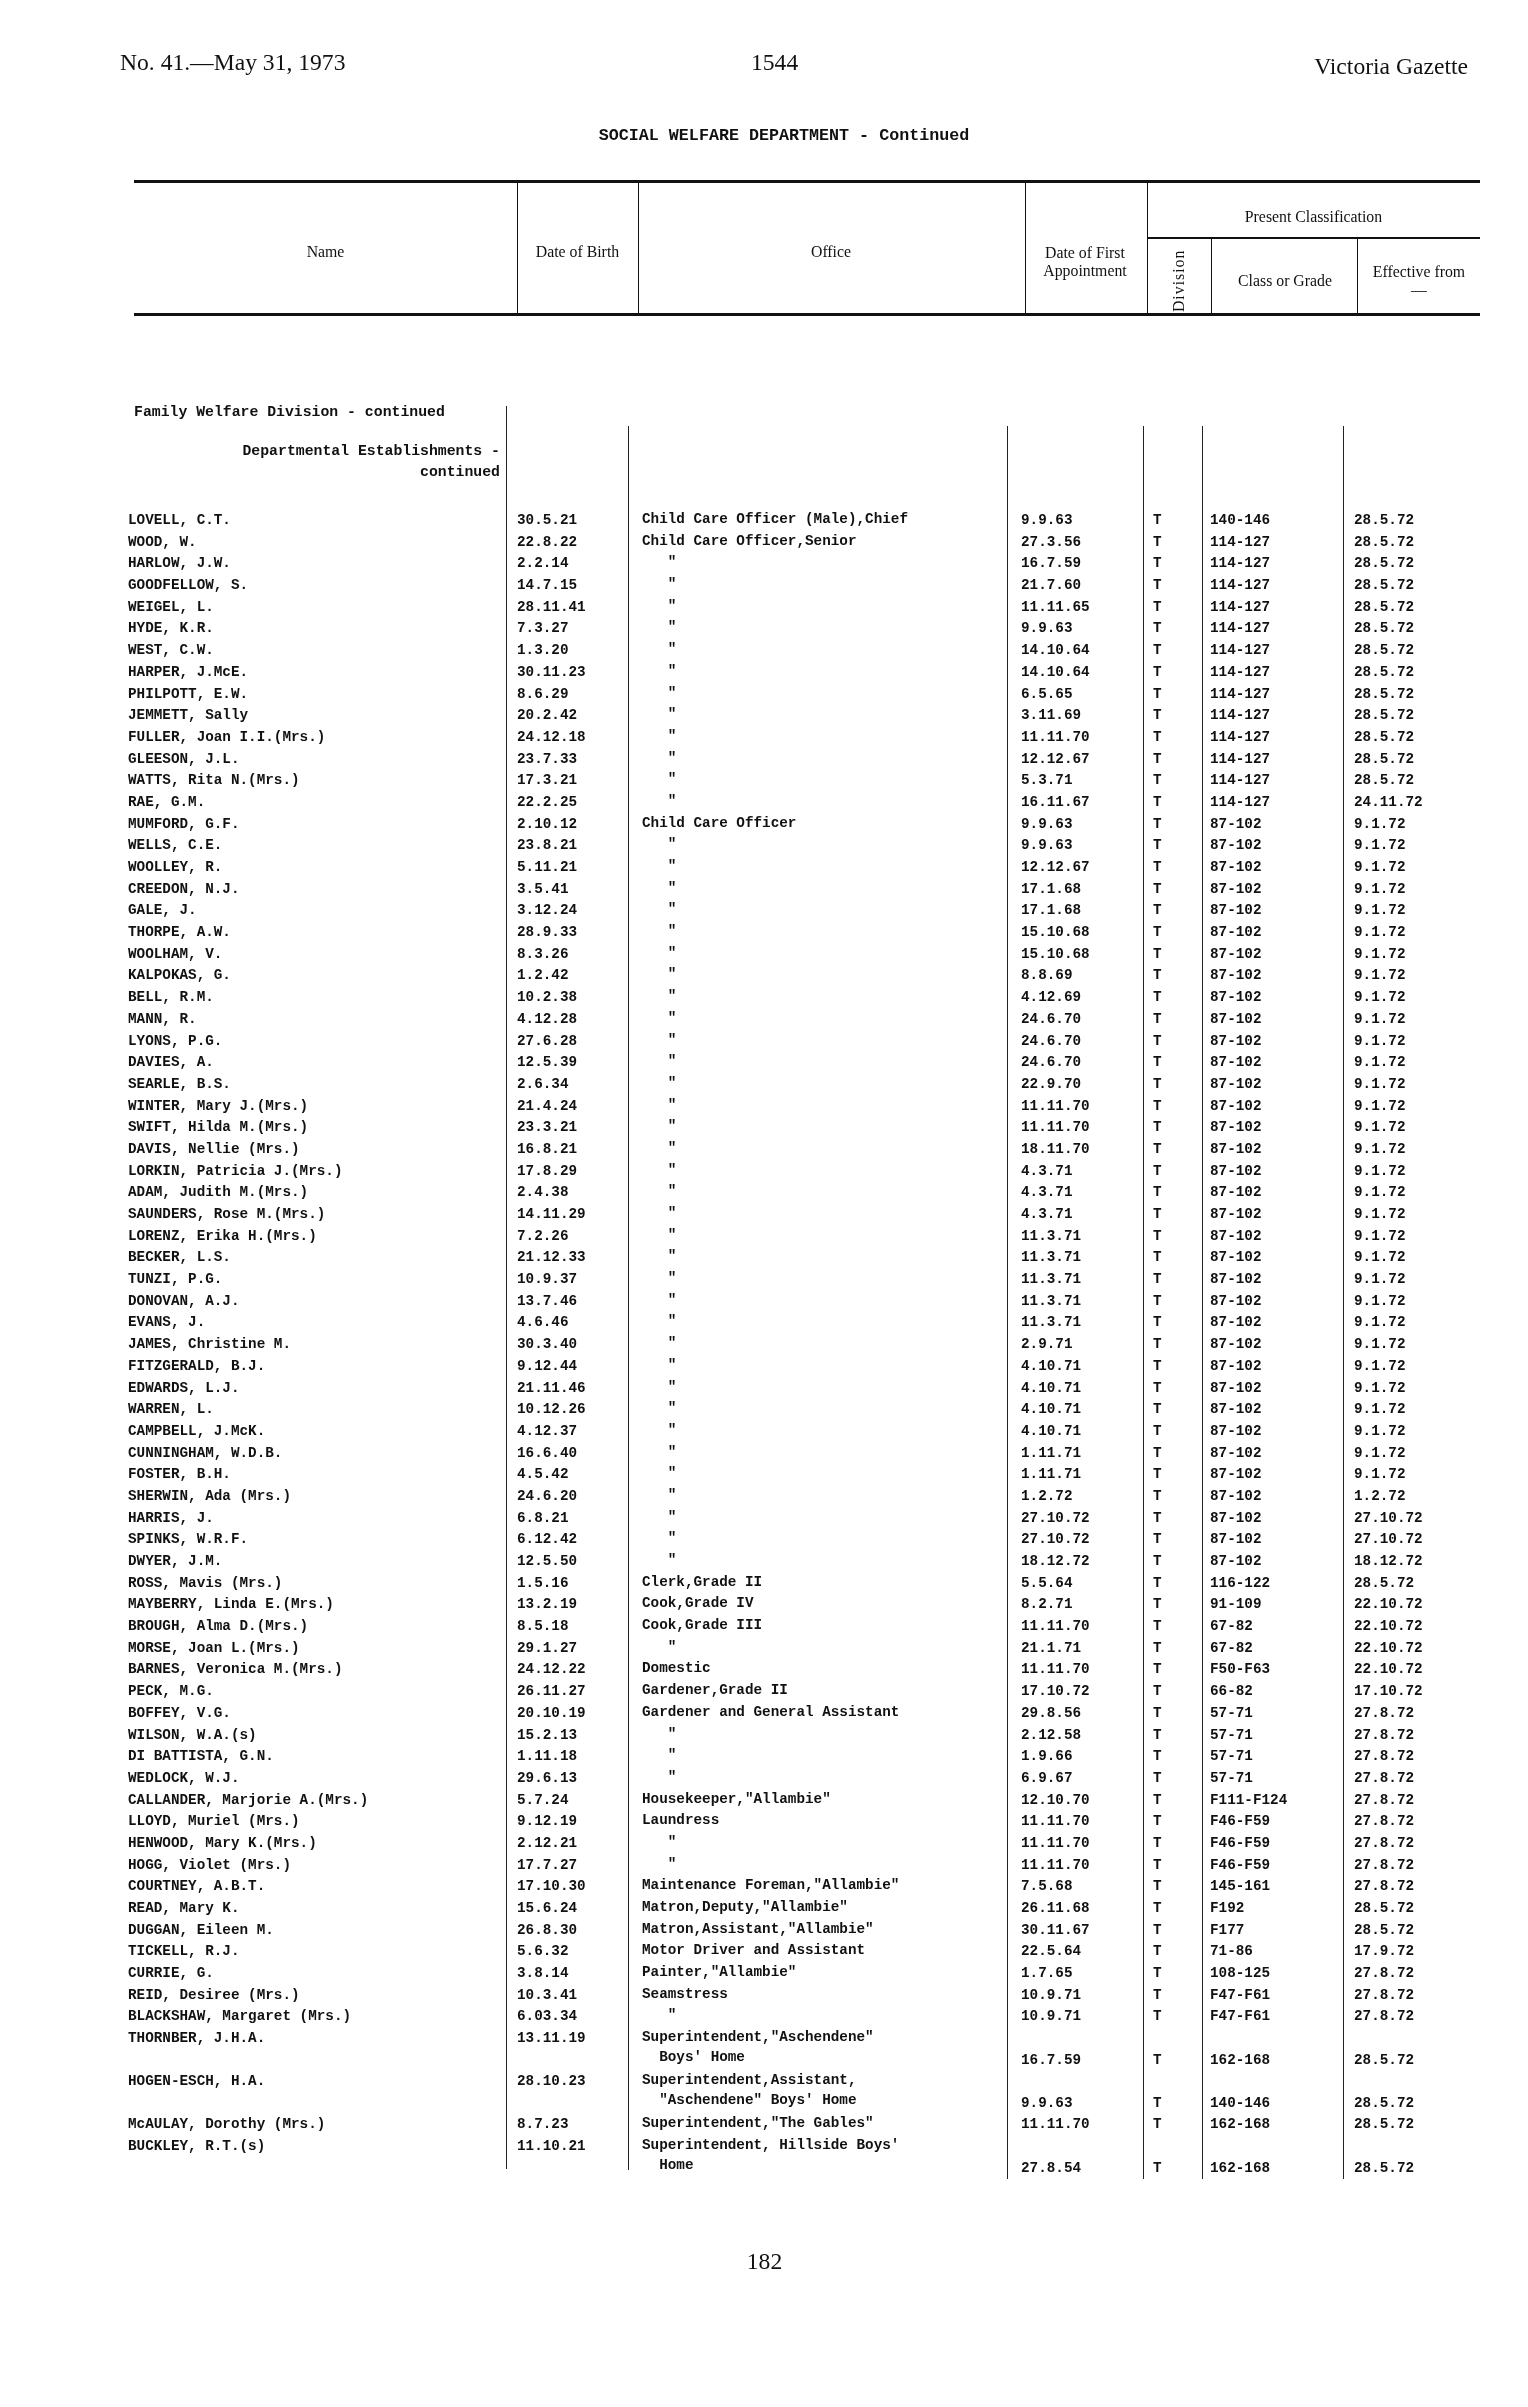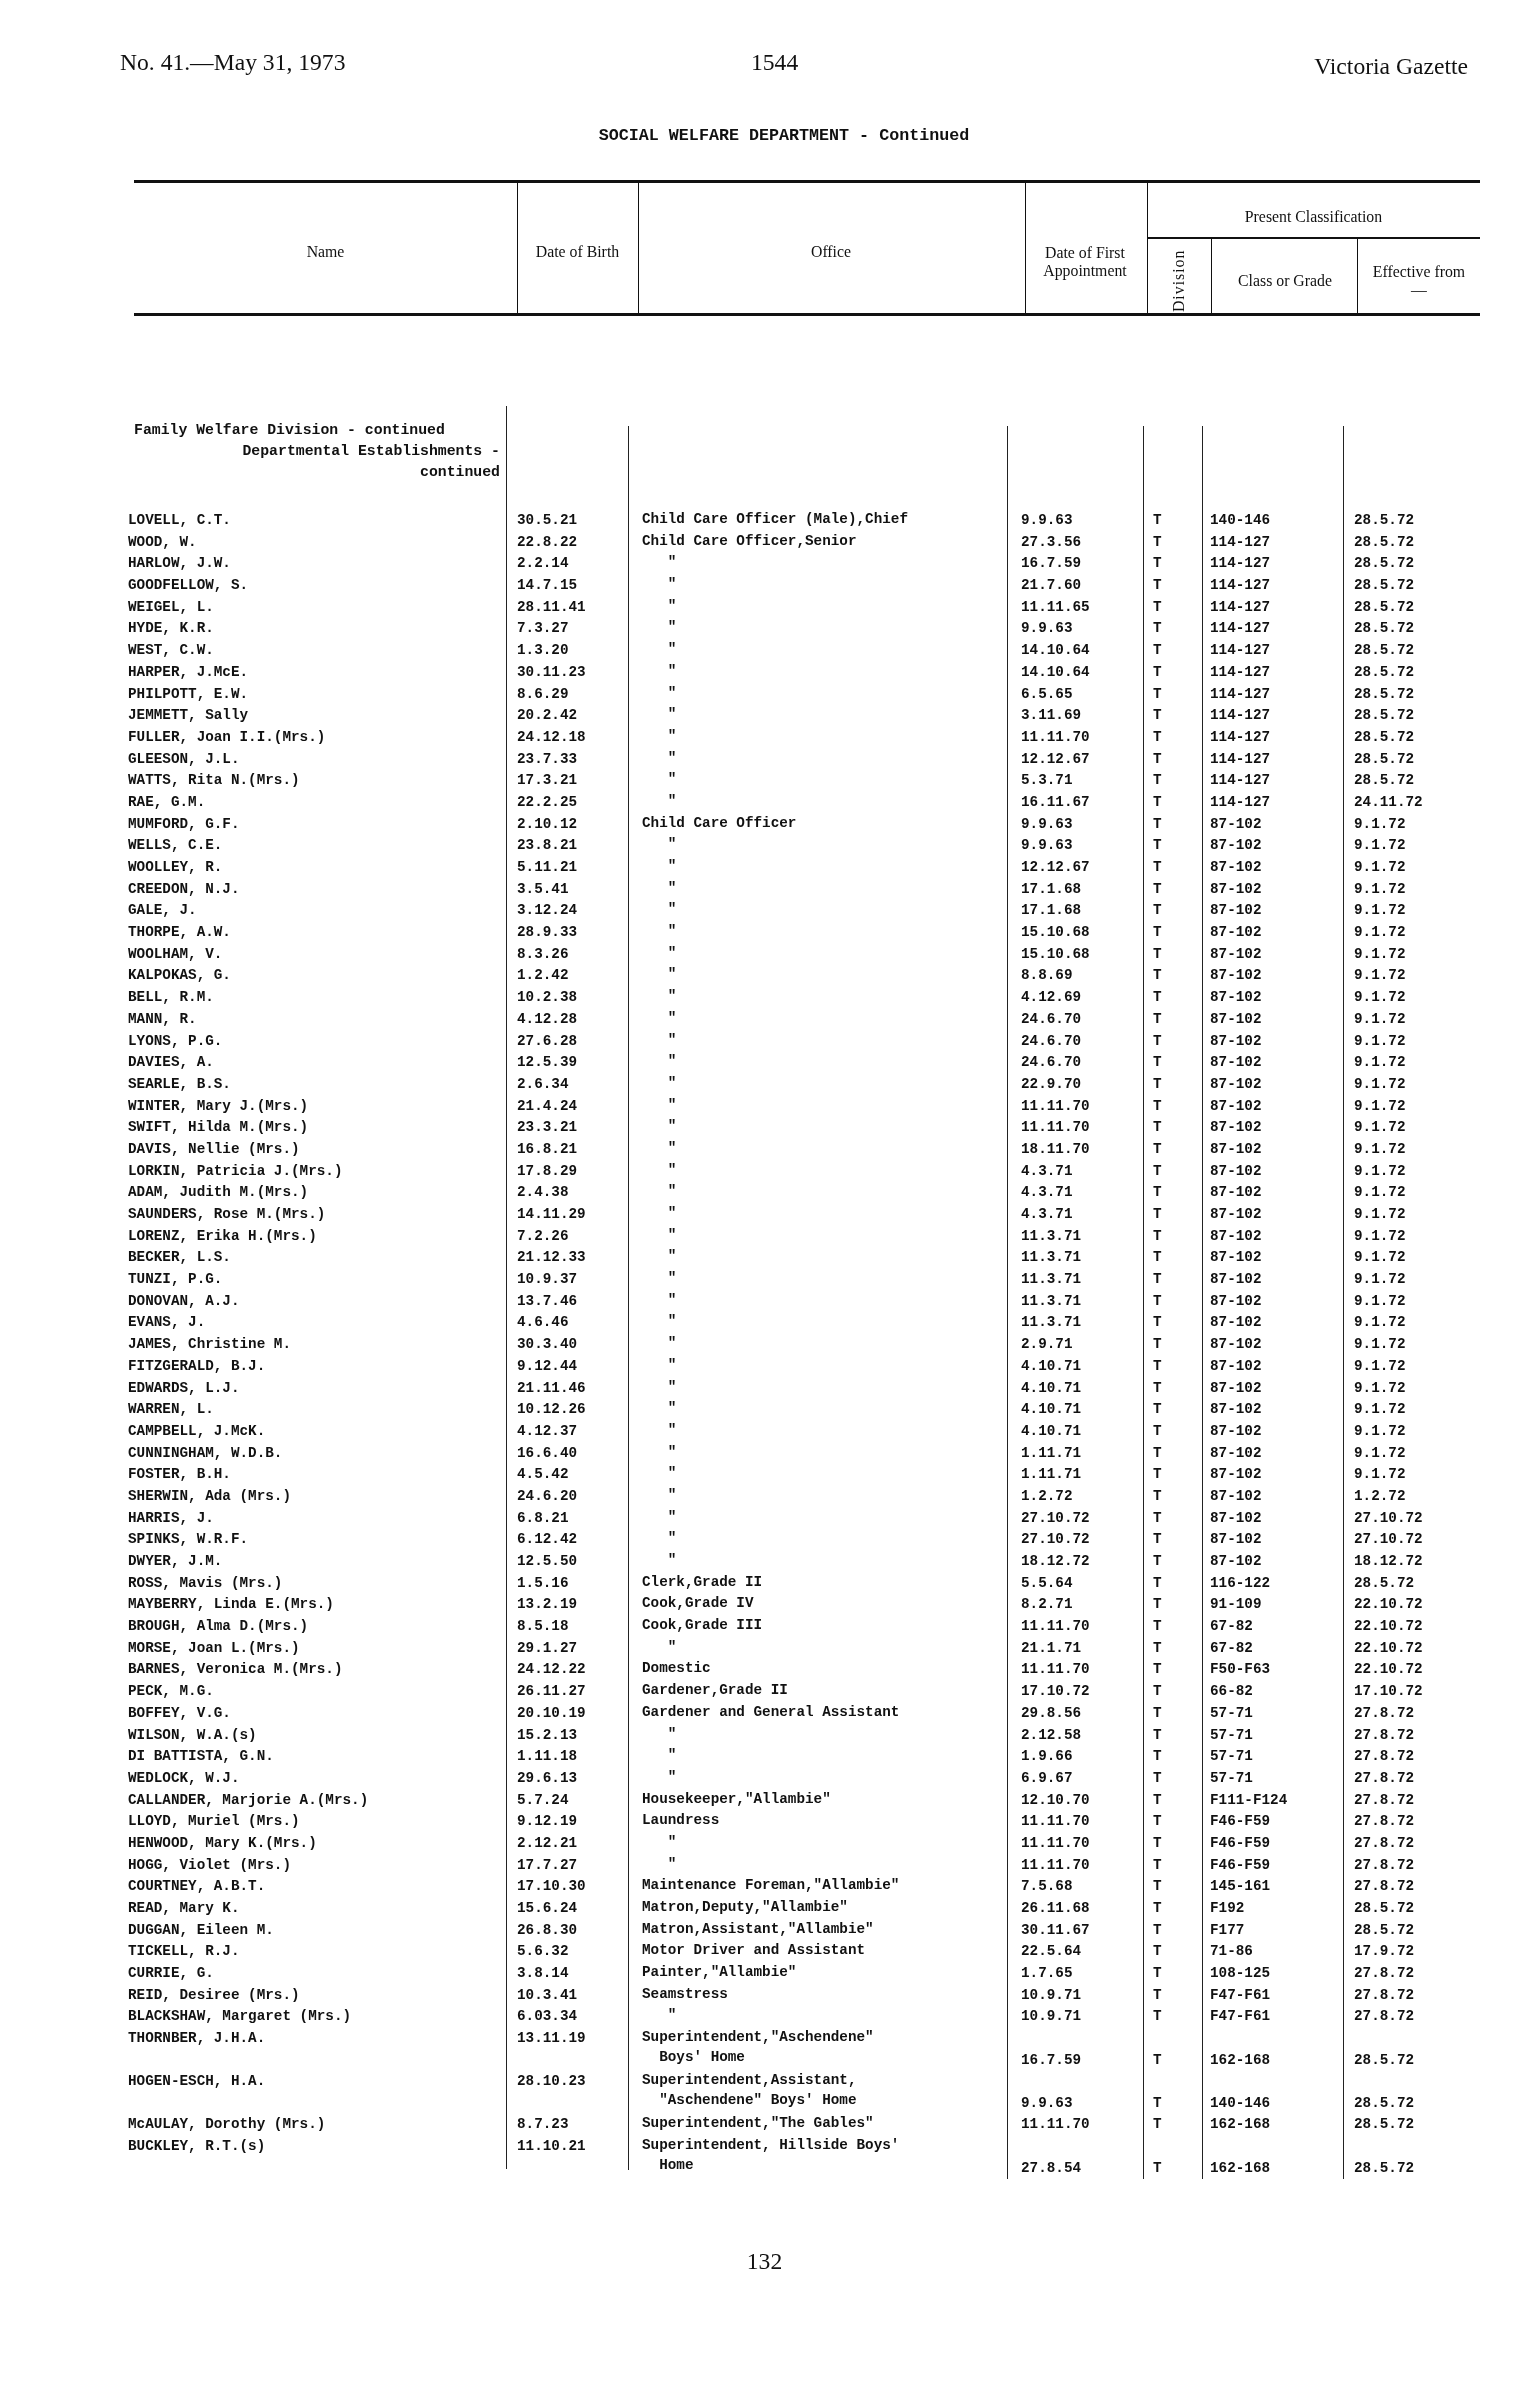--- a/index.html
+++ b/index.html
@@ -14,21 +14,21 @@
   .thead .rule-top { position: absolute; top: 0; left: 0; right: 0; border-top: 3px solid #111; }
   .thead .rule-bot { position: absolute; bottom: 0; left: 0; right: 0; border-top: 3px solid #111; }
   .thead .vline { position: absolute; top: 2px; bottom: 2px; border-left: 1.5px solid #111; }
   .thead .cell { position: absolute; display: flex; align-items: center; justify-content: center; text-align: center; line-height: 17.7px; margin-top: 8px; }
   .thead .sub-rule { position: absolute; left: 1013px; right: 0; top: 57px; border-top: 2px solid #111; }
   .division-rot { transform: rotate(-90deg); letter-spacing: 1px; white-space: nowrap; }
 
   .body-area { position: absolute; top: 0; left: 0; width: 1529px; height: 2408px; pointer-events: none; }
   .colline { position: absolute; border-left: 1.5px solid #222; }
 
-  .section-title { position: absolute; left: 134px; font-family: "Liberation Mono", monospace; font-size: 14.8px; font-weight: bold; margin-top: 18px; }
+  .section-title { position: absolute; left: 134px; font-family: "Liberation Mono", monospace; font-size: 14.8px; font-weight: bold; }
   .sub-title { position: absolute; left: 165px; width: 335px; text-align: right; font-family: "Liberation Mono", monospace; font-size: 14.8px; font-weight: bold; line-height: 20.7px; }
 
   .rows { position: absolute; top: 510px; left: 0; width: 1529px; font-family: "Liberation Mono", monospace; font-size: 14.3px; font-weight: bold; }
   .row { position: relative; height: 21.7px; }
   .row.tall { height: 43px; }
   .row span { position: absolute; top: 0; white-space: pre; line-height: 21.7px; }
   .c-name { left: 128px; }
   .c-dob { left: 517px; }
   .c-office { left: 642px; line-height: 19.7px !important; }
   .c-first { left: 1021px; }
@@ -747,14 +747,14 @@
       <span class="c-dob">11.10.21</span>
       <span class="c-office">Superintendent, Hillside Boys'
   Home</span>
       <span class="c-first">27.8.54</span>
       <span class="c-div">T</span>
       <span class="c-class">162-168</span>
       <span class="c-eff">28.5.72</span>
     </div>
   </div>
 
-<div class="footer-page">132</div>
+<div class="footer-page">182</div>
 
 
 </body></html>

